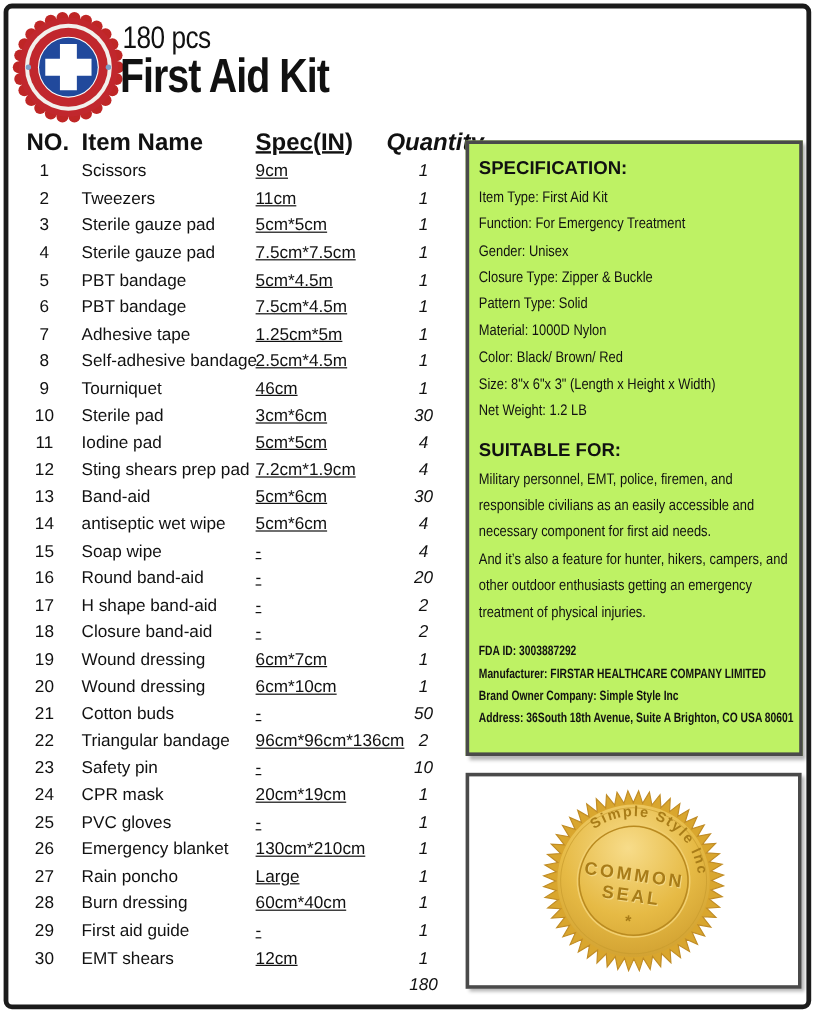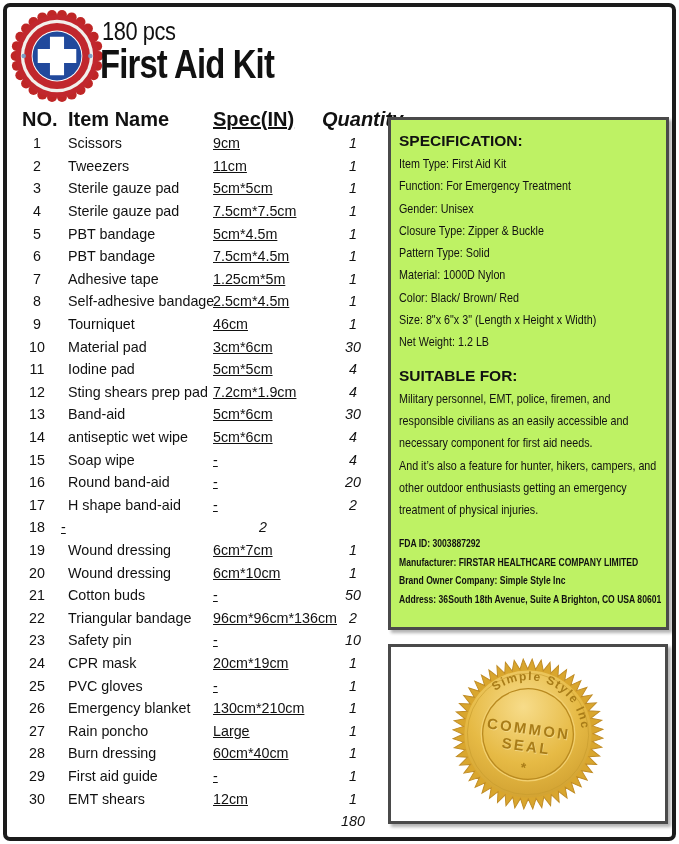--- a/index.html
+++ b/index.html
@@ -158,21 +158,21 @@
         <span class="c-qty">1</span>
       </div>
       <div class="trow">
         <span class="c-no">9</span>
         <span class="c-name">Tourniquet</span>
         <span class="c-spec">46cm</span>
         <span class="c-qty">1</span>
       </div>
       <div class="trow">
         <span class="c-no">10</span>
-        <span class="c-name">Material pad</span>
+        <span class="c-name">Sterile pad</span>
         <span class="c-spec">3cm*6cm</span>
         <span class="c-qty">30</span>
       </div>
       <div class="trow">
         <span class="c-no">11</span>
         <span class="c-name">Iodine pad</span>
         <span class="c-spec">5cm*5cm</span>
         <span class="c-qty">4</span>
       </div>
       <div class="trow">
@@ -206,20 +206,21 @@
         <span class="c-qty">20</span>
       </div>
       <div class="trow">
         <span class="c-no">17</span>
         <span class="c-name">H shape band-aid</span>
         <span class="c-spec">-</span>
         <span class="c-qty">2</span>
       </div>
       <div class="trow">
         <span class="c-no">18</span>
+        <span class="c-name">Closure band-aid</span>
         <span class="c-spec">-</span>
         <span class="c-qty">2</span>
       </div>
       <div class="trow">
         <span class="c-no">19</span>
         <span class="c-name">Wound dressing</span>
         <span class="c-spec">6cm*7cm</span>
         <span class="c-qty">1</span>
       </div>
       <div class="trow">

